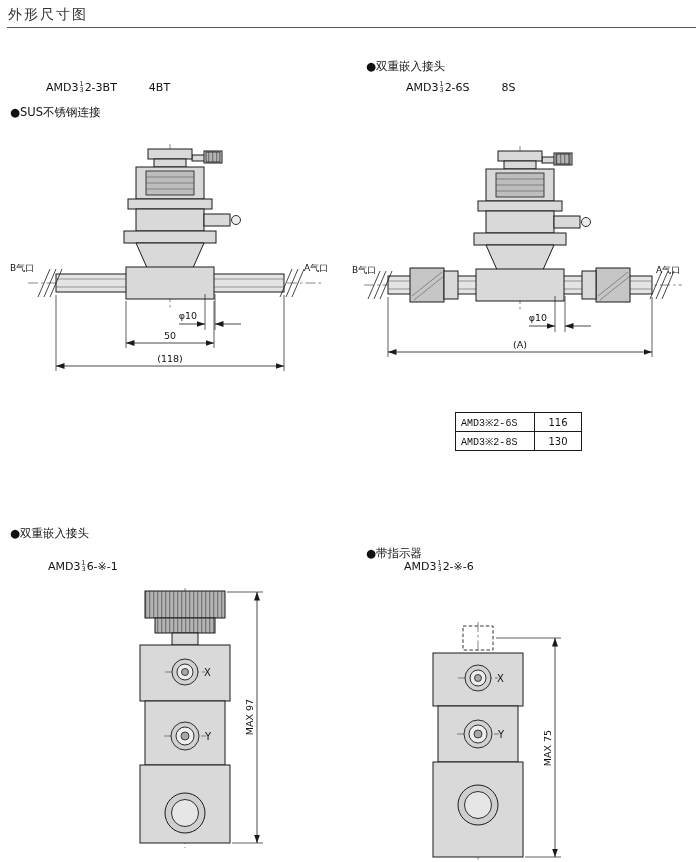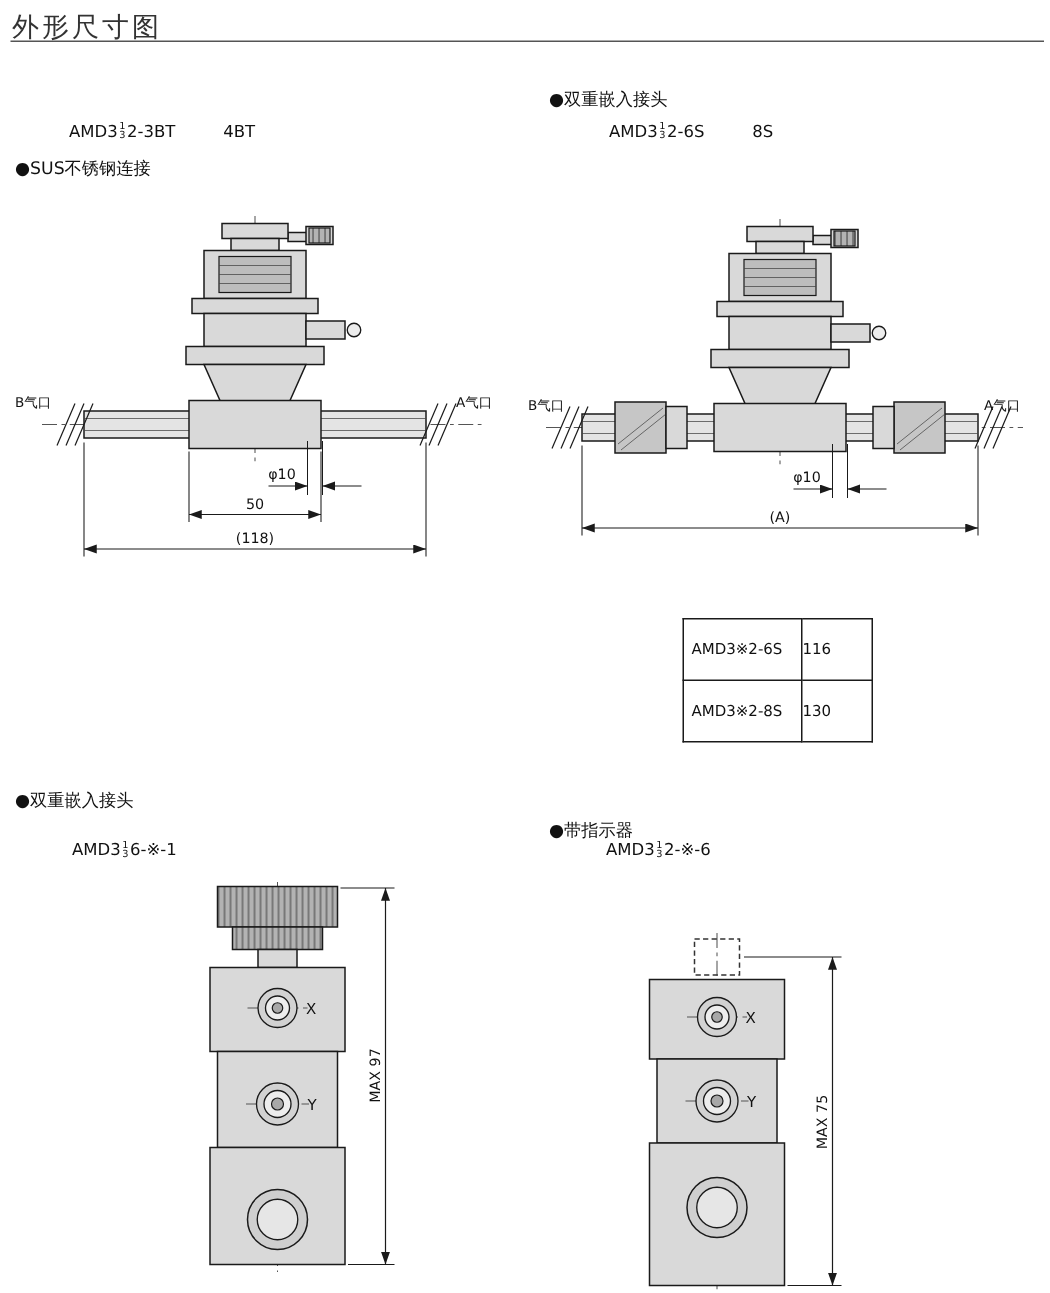--- a/index.html
+++ b/index.html
@@ -1,21 +1,21 @@
 <!DOCTYPE html>
 <html><head>
 <meta charset="utf-8">
 <style>
   html,body { margin:0; padding:0; background:#fff; }
   .page {
     position:relative; width:700px; height:862px; background:#ffffff;
     font-family:"DejaVu Sans","Liberation Sans",sans-serif; color:#111;
     overflow:hidden;
   }
-  .title { position:absolute; left:8px; top:6px; font-size:18px; letter-spacing:2px; color:#333; }
+  .title { position:absolute; left:8px; top:6px; font-size:14px; letter-spacing:2px; color:#333; }
   .rule  { position:absolute; left:7px; top:27px; width:689px; border-top:1.2px solid #555; }
 
   .heading { position:absolute; font-size:11.5px; color:#111; white-space:nowrap; }
   .model { position:absolute; font-size:11px; color:#111; display:flex; align-items:center; white-space:nowrap; }
   .frac { display:inline-flex; flex-direction:column; align-items:center; font-size:6.5px; line-height:6px; margin:0 1px 1px 1px; }
   .alt  { margin-left:32px; }
 
   .draw { position:absolute; }
 
   
@@ -37,22 +37,22 @@
   .dims { position:absolute; left:455px; top:412px; border-collapse:collapse; font-size:10px; }
   .dims th, .dims td { border:1px solid #1a1a1a; padding:0; }
   .dims th { background:#141414; color:#fff; font-weight:normal; }
   .corner { width:78px; height:38px; position:relative;
             background-color:#141414;
             background-image:linear-gradient(to bottom right, rgba(0,0,0,0) 48.6%, #fff 49.3%, #fff 50.7%, rgba(0,0,0,0) 51.4%); }
   .corner .t { position:absolute; top:4px; left:7px; }
   .corner .b { position:absolute; bottom:4px; left:5px; }
   .colA { width:46px; }
   .dims td { height:16px; background:#fff; }
-  .dims td.mdl { padding:12px 5px; width:68px; }
-  .dims td.val { width:46px; }
+  .dims td.mdl { padding:1px 5px; width:68px;font-family:Liberation Mono, monospace; }
+  .dims td.val { text-align:center; width:46px; }
 </style>
 </head>
 <body>
 
 <div class="page">
 
   <svg width="0" height="0" style="position:absolute">
     <defs>
       <marker id="arr" orient="auto-start-reverse" markerUnits="userSpaceOnUse" markerWidth="9" markerHeight="7" refX="8.5" refY="3">
         <path d="M0,0 L8.5,3 L0,6 Z" fill="#1a1a1a"></path>

